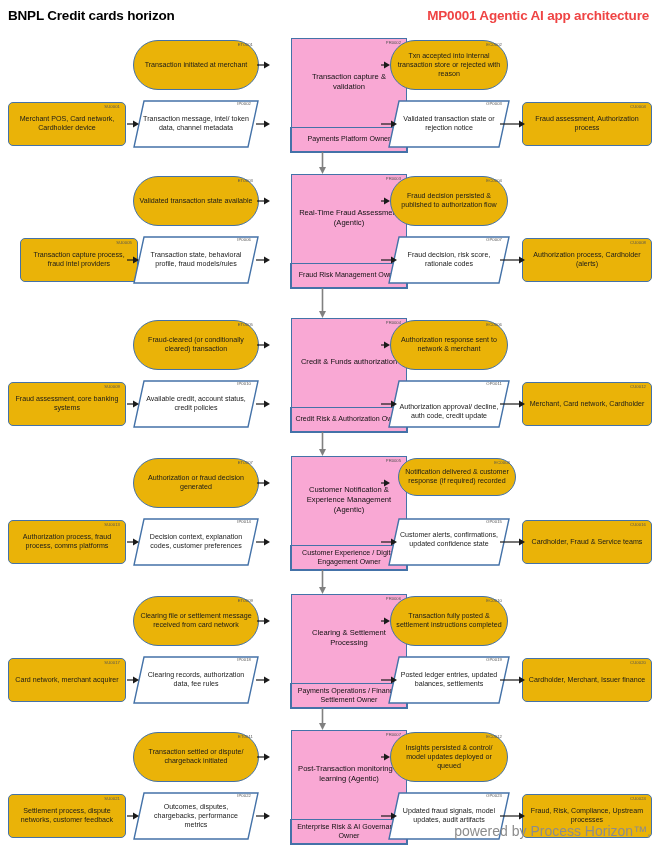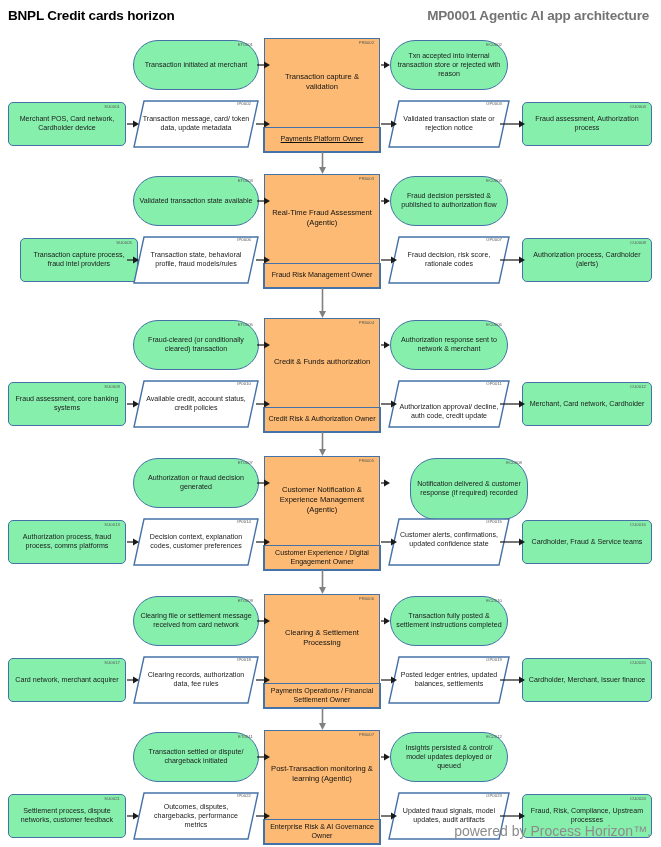--- a/index.html
+++ b/index.html
@@ -3,45 +3,45 @@
 <meta charset="utf-8">
 <style>
   html,body{margin:0;padding:0;background:#ffffff;}
   body{
     width:661px;height:847px;position:relative;overflow:hidden;
     font-family:"Liberation Sans","DejaVu Sans",sans-serif;
     color:#111;
   }
   .titles{position:absolute;left:0;top:0;width:661px;height:34px;}
   .title-left{position:absolute;left:8px;top:8px;font-size:13.5px;font-weight:bold;color:#000;letter-spacing:-0.2px;}
-  .title-right{position:absolute;right:12px;top:8px;font-size:13.5px;font-weight:bold;color:#737373;letter-spacing:-0.2px;}
+  .title-right{position:absolute;right:12px;top:8px;font-size:13.5px;font-weight:bold;color:#ef4444;letter-spacing:-0.2px;}
 
   .canvas{position:absolute;left:0;top:0;width:661px;height:847px;}
 
   .row{position:absolute;left:0;width:661px;height:140px;}
 
   
   .shape{position:absolute;box-sizing:border-box;border:1.4px solid #4472a8;
-         background:#86efac;color:#1a1a1a;}
+         background:#eab308;color:#1a1a1a;}
   .shape .code{position:absolute;top:1px;right:5px;font-size:4.2px;color:#555;letter-spacing:0.1px;white-space:nowrap;}
   .shape .txt{position:absolute;left:5px;right:5px;top:50%;transform:translateY(-50%);
               text-align:center;font-size:7.1px;line-height:9px;}
 
   
   .sup,.cus{border-radius:5px;}
   
   .evt{border-radius:26px;}
   
   .par{border:none;background:transparent;}
   .par svg{position:absolute;left:0;top:0;}
   .par .code{z-index:2;}
   .par .txt{z-index:2;}
 
   
-  .proc{position:absolute;box-sizing:border-box;border:1.6px solid #4472a8;background:#fdba74;}
+  .proc{position:absolute;box-sizing:border-box;border:1.6px solid #4472a8;background:#f9a8d4;margin-left:27px;}
   .proc .code{position:absolute;top:1px;right:5px;font-size:4.2px;color:#555;}
   .proc .pname{position:absolute;left:5px;right:5px;top:0;bottom:26px;
                display:flex;align-items:center;justify-content:center;text-align:center;
                font-size:7.6px;line-height:10px;}
   .proc .owner{position:absolute;left:-1.6px;right:-1.6px;bottom:-1.6px;height:26px;
                border-top:1.6px solid #4472a8;border:1.6px solid #4472a8;
                display:flex;align-items:center;justify-content:center;text-align:center;
                font-size:7.1px;line-height:9px;box-sizing:border-box;}
 
   
@@ -66,30 +66,30 @@
     <div class="row" style="top: 36px; height: 140px;">
       <div class="shape sup" style="left: 8px; top: 66px; width: 118px; height: 44px; border-color: rgb(68, 114, 168);">
         <div class="code">SU0001</div>
         <div class="txt">Merchant POS, Card network, Cardholder device</div>
       </div>
       <div class="shape par" style="left: 133px; top: 64px; width: 126px; height: 48px;">
         <svg width="126" height="48">
           <path d="M 11 1 L 125 1 L 115 47 L 1 47 Z" fill="#ffffff" stroke="#4472a8" stroke-width="1.4"></path>
         </svg>
         <div class="code" style="right: 8px;">IP0002</div>
-        <div class="txt" style="left: 9px; right: 9px;">Transaction message, card/ token data, update metadata</div>
+        <div class="txt" style="left: 9px; right: 9px;">Transaction message, intel/ token data, channel metadata</div>
       </div>
       <div class="shape evt" style="left: 133px; top: 4px; width: 126px; height: 50px; border-color: rgb(68, 114, 168);">
         <div class="code">ET0001</div>
         <div class="txt">Transaction initiated at merchant</div>
       </div>
       <div class="proc" style="left: 264px; top: 2px; width: 116px; height: 114px; border-color: rgb(68, 114, 168);">
         <div class="code">PR0002</div>
         <div class="pname">Transaction capture &amp; validation</div>
-        <div class="owner" style="border-color: rgb(68, 114, 168); text-decoration: underline;">Payments Platform Owner</div>
+        <div class="owner" style="border-color: rgb(68, 114, 168);">Payments Platform Owner</div>
       </div>
       <div class="shape evt" style="left: 390px; top: 4px; width: 118px; height: 50px; border-color: rgb(68, 114, 168);">
         <div class="code">EC0002</div>
         <div class="txt">Txn accepted into internal transaction store or rejected with reason</div>
       </div>
       <div class="shape par" style="left: 388px; top: 64px; width: 122px; height: 48px;">
         <svg width="122" height="48">
           <path d="M 11 1 L 121 1 L 111 47 L 1 47 Z" fill="#ffffff" stroke="#4472a8" stroke-width="1.4"></path>
         </svg>
         <div class="code" style="right: 8px;">OP0003</div>
@@ -314,21 +314,21 @@
       </div>
       <div class="shape evt" style="left: 133px; top: 4px; width: 126px; height: 50px; border-color: rgb(68, 114, 168);">
         <div class="code">ET0007</div>
         <div class="txt">Authorization or fraud decision generated</div>
       </div>
       <div class="proc" style="left: 264px; top: 2px; width: 116px; height: 114px; border-color: rgb(68, 114, 168);">
         <div class="code">PR0005</div>
         <div class="pname">Customer Notification &amp; Experience Management (Agentic)</div>
         <div class="owner" style="border-color: rgb(68, 114, 168);">Customer Experience / Digital Engagement Owner</div>
       </div>
-      <div class="shape evt" style="left: 410px; top: 4px; width: 118px; height: 62px; border-color: rgb(68, 114, 168);">
+      <div class="shape evt" style="left: 398px; top: 4px; width: 118px; height: 38px; border-color: rgb(68, 114, 168);">
         <div class="code">EC0008</div>
         <div class="txt">Notification delivered &amp; customer response (if required) recorded</div>
       </div>
       <div class="shape par" style="left: 388px; top: 64px; width: 122px; height: 44px; text-decoration: underline;">
         <svg width="122" height="48">
           <path d="M 11 1 L 121 1 L 111 47 L 1 47 Z" fill="#ffffff" stroke="#4472a8" stroke-width="1.4"></path>
         </svg>
         <div class="code" style="right: 8px;">OP0015</div>
         <div class="txt" style="left: 9px; right: 9px;">Customer alerts, confirmations, updated confidence state</div>
       </div>

